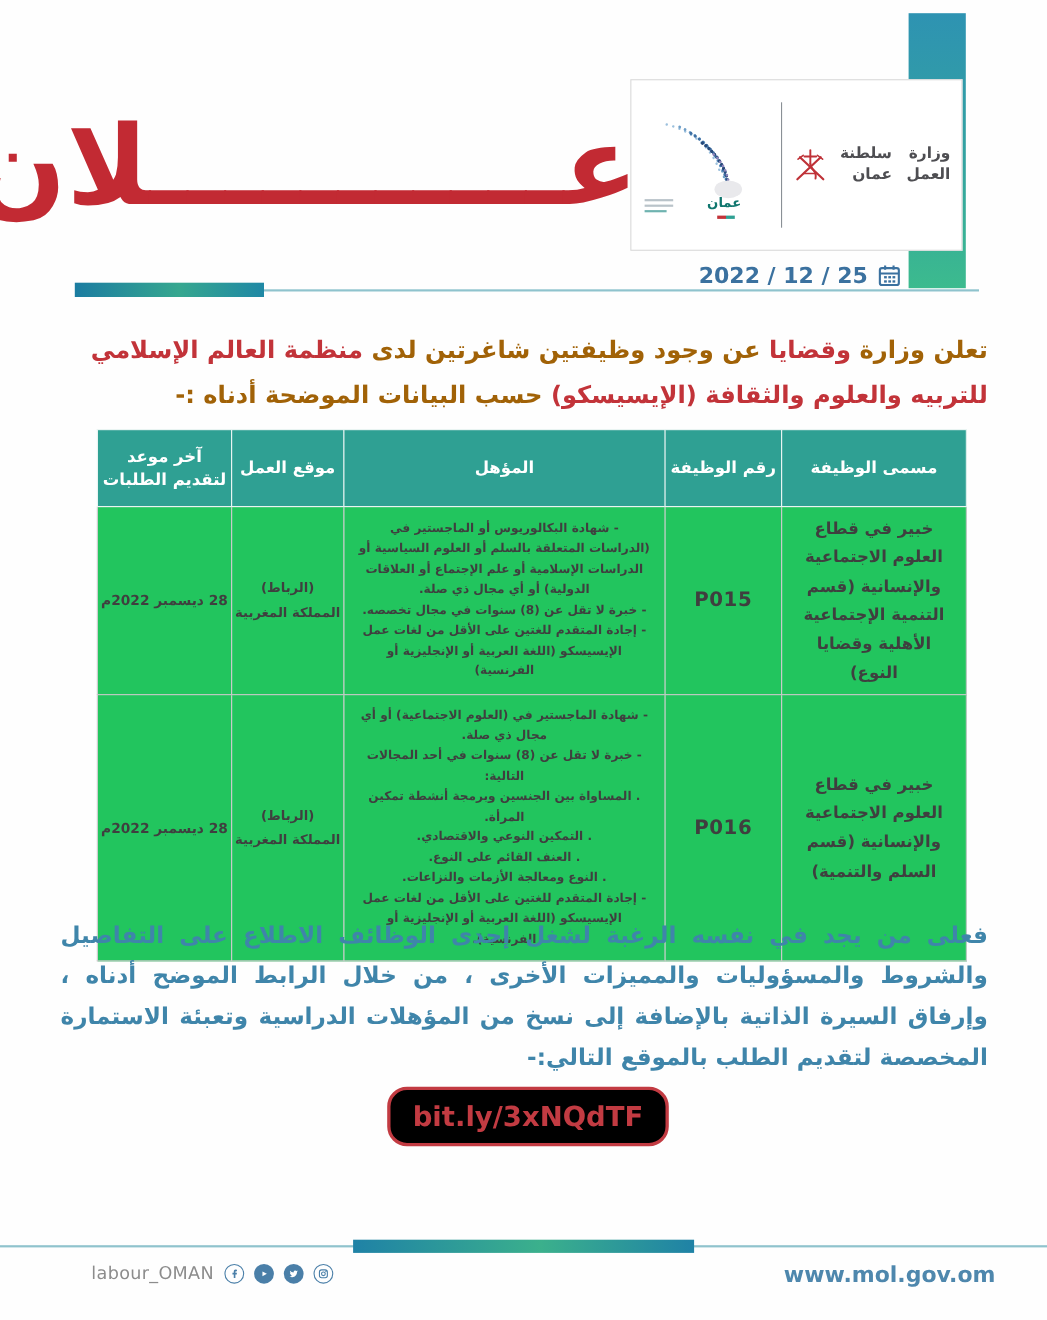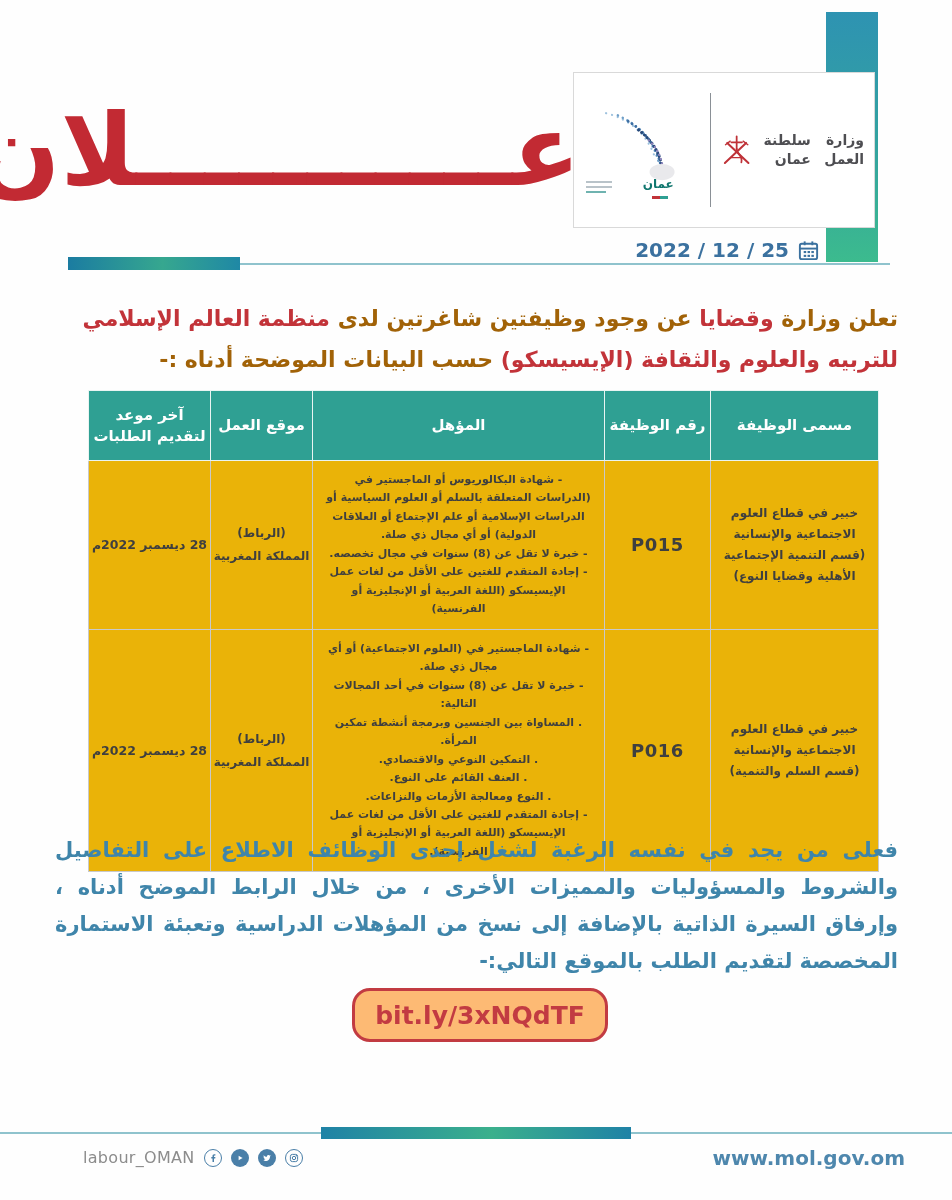--- a/index.html
+++ b/index.html
@@ -51,39 +51,39 @@
   
   table.jobs {
     position:absolute; left:88px; top:390px; width:790px;
     border-collapse:collapse; direction:rtl; table-layout:fixed;
   }
   table.jobs th {
     background:#2fa093; color:#ffffff; font-size:15px; font-weight:bold;
     height:70px; border:1px solid #e9f4f2; padding:2px 4px; line-height:1.35;
   }
   table.jobs td {
-    border:1px solid #c9c9c9; background:#eab308; color:#3f3f3f; font-weight:bold;
+    border:1px solid #c9c9c9; background:#22c55e; color:#3f3f3f; font-weight:bold;
     vertical-align:middle; text-align:center;
   }
   tr.row-1 td { height:158px; }
   tr.row-2 td { height:200px; }
-  td.jtitle { font-size:12px; padding:6px 10px; line-height:1.75; }
+  td.jtitle { font-size:15px; padding:6px 10px; line-height:1.75; }
   td.jnum   { font-size:18px; direction:ltr; letter-spacing:.5px; }
   td.qual   { font-size:11px; text-align:justify; padding:10px 12px; line-height:1.68; white-space:pre-line; }
   td.loc    { font-size:12px; line-height:1.9; white-space:pre-line; }
   td.dl     { font-size:12.5px; }
   
   .outro {
     position:absolute; left:55px; top:832px; width:843px;
     direction:rtl; text-align:justify; color:#3f85aa; font-weight:bold;
     font-size:21px; line-height:37px;
   }
   .link-pill {
     position:absolute; left:352px; top:988px; width:256px; height:54px;
-    border:3px solid #c23b42; border-radius:18px; background:#fdba74;
+    border:3px solid #c23b42; border-radius:18px; background:#000000;
     display:flex; align-items:center; justify-content:center;
     color:#c23b42; font-weight:bold; font-size:25px; cursor:pointer;
   }
   .inquiry {
     position:absolute; left:0; top:1076px; width:952px; text-align:center;
     direction:rtl; color:#3f85aa; font-weight:bold; font-size:22px;
   }
   
   .f-thin  { position:absolute; left:0; top:1132px; width:952px; height:2px; background:#8fc3cd; }
   .f-thick { position:absolute; left:321px; top:1127px; width:310px; height:12px;

